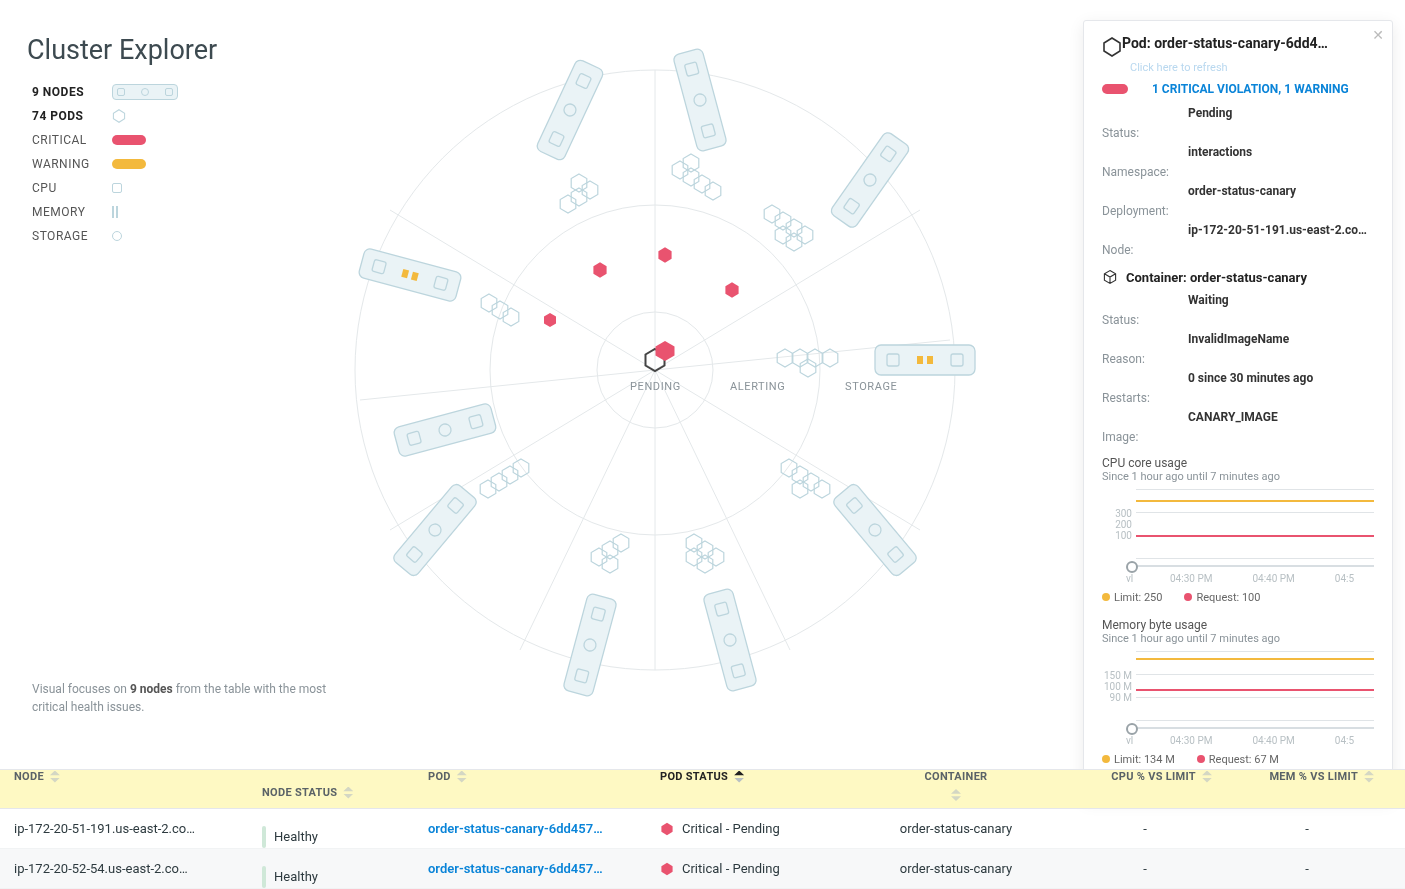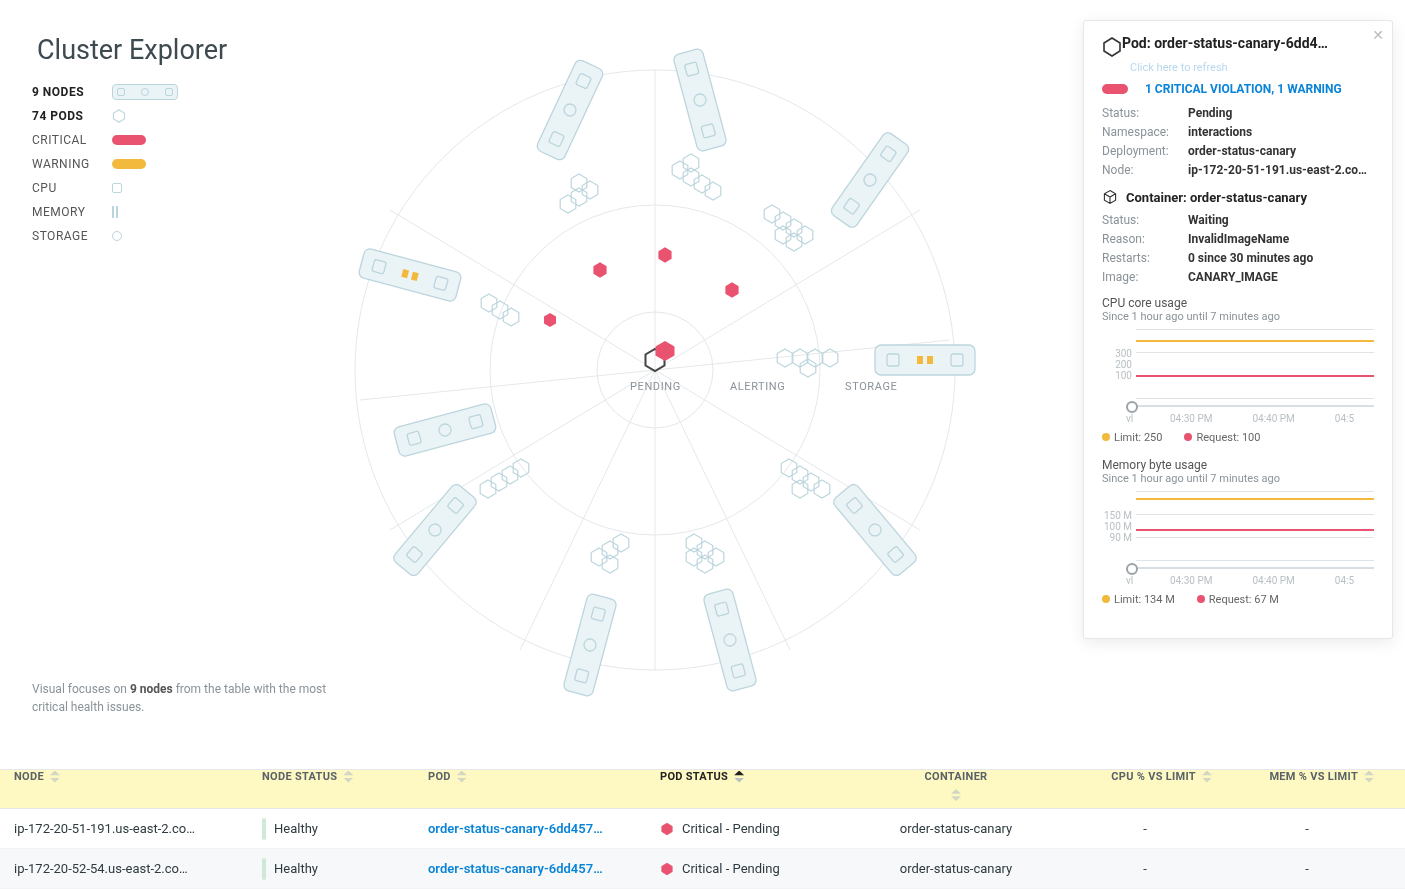--- a/index.html
+++ b/index.html
@@ -12,21 +12,21 @@
     --warn:#f3b93d;
     --soft:#bcd5dd;
     --soft-fill:#eaf3f6;
     --chart-grid:#e0e4e7;
   }
   *{box-sizing:border-box;font-family:-apple-system,BlinkMacSystemFont,"Segoe UI",Roboto,Helvetica,Arial,sans-serif;}
   html,body{margin:0;padding:0;width:1405px;height:889px;background:#fff;color:var(--text);}
 
   
   .page{position:relative;width:100%;height:100%;}
-  .title{position:absolute;left:37px;top:34px;font-size:27px;font-weight:400;color:#3d4a50;}
+  .title{position:absolute;left:27px;top:34px;font-size:27px;font-weight:400;color:#3d4a50;}
   .legend{position:absolute;left:32px;top:80px;font-size:12px;}
   .legend-row{display:flex;align-items:center;height:24px;gap:14px;}
   .legend-label{width:66px;letter-spacing:.5px;color:#555;}
   .legend-row.strong .legend-label{font-weight:700;color:#222;}
   .legend-swatch{display:flex;align-items:center;}
   .pill{display:inline-block;height:10px;border-radius:5px;}
   .pill.crit{width:34px;background:var(--crit);}
   .pill.warn{width:34px;background:var(--warn);}
   .node-sw{width:66px;height:16px;border:1px solid var(--soft);border-radius:4px;background:var(--soft-fill);display:flex;align-items:center;justify-content:space-between;padding:0 4px;}
   .node-sw span{width:8px;height:8px;border:1px solid var(--soft);border-radius:2px;}
@@ -41,25 +41,25 @@
   .footer-note{position:absolute;left:32px;top:680px;font-size:12px;color:var(--text-muted);max-width:300px;line-height:1.5;}
   .footer-note b{color:#555;}
 
   
   .panel{position:absolute;right:12px;top:20px;width:310px;background:#fff;border:1px solid var(--border);border-radius:3px;box-shadow:0 4px 16px rgba(0,0,0,.08);padding:14px 18px 18px;}
   .panel .close{position:absolute;top:6px;right:8px;color:#bbb;font-size:14px;cursor:pointer;}
   .panel-h{display:flex;align-items:flex-start;}
   .panel-h .hex-icon{flex:0 0 auto;margin-top:2px;}
   .panel .pod-title{font-weight:700;font-size:14px;color:#222;}
   .refresh{font-size:11px;color:#b9d8ef;margin:4px 0 8px 28px;cursor:pointer;}
-  .viol-row{display:flex;align-items:center;gap:17px;margin:4px 0 10px;}
+  .viol-row{display:flex;align-items:center;gap:24px;margin:4px 0 10px;}
   .viol-pill{width:26px;height:10px;border-radius:5px;background:var(--crit);}
   .viol-text{color:var(--accent);font-weight:700;font-size:12px;}
   .kv{display:grid;grid-template-columns:86px 1fr;row-gap:5px;font-size:12px;margin-bottom:12px;}
-  .kv .k{color:var(--text-muted);}
+  .kv .k{color:var(--text-muted);margin-top:20px;}
   .kv .v{color:#333;white-space:nowrap;overflow:hidden;text-overflow:ellipsis;}
   .kv .v.bold{font-weight:700;}
   .sect-title{display:flex;align-items:center;gap:8px;font-weight:700;font-size:13px;margin:6px 0 8px;color:#222;}
   .cube-icon{width:16px;height:16px;}
   .chart-block{margin-bottom:14px;}
   .chart-label{font-size:12px;color:#555;margin-top:4px;}
   .chart-sub{font-size:11px;color:var(--text-muted);margin-bottom:6px;}
   .mini-chart{height:96px;position:relative;margin:6px 0 4px;}
   .mini-chart .ylabs{position:absolute;left:0;top:0;height:70px;display:flex;flex-direction:column;justify-content:center;font-size:10px;color:var(--text-faint);text-align:right;width:30px;}
   .mini-chart .plot{position:absolute;left:34px;right:0;top:0;height:70px;border-bottom:1px solid var(--chart-grid);}
@@ -77,21 +77,21 @@
   .dot{width:8px;height:8px;border-radius:50%;display:inline-block;margin-right:4px;}
   .dot.warn{background:var(--warn);}
   .dot.crit{background:var(--crit);}
 
   
   .tbl{position:absolute;left:0;right:0;bottom:0;}
   .th-row{display:flex;background:#fef9c3;border-top:1px solid var(--border);border-bottom:1px solid var(--border);height:40px;align-items:flex-start;font-size:11px;font-weight:700;color:#5a6267;letter-spacing:.3px;}
   .th,.td{padding:0 14px;display:flex;align-items:center;gap:6px;overflow:hidden;white-space:nowrap;text-overflow:ellipsis;}
   .row{display:flex;height:40px;align-items:center;font-size:13px;border-bottom:1px solid #f1f3f4;}
   .c-node{width:248px;}
-  .c-nodestatus{width:166px;}
+  .c-nodestatus{width:166px;margin-top:16px;}
   .c-pod{width:232px;}
   .c-podstatus{width:202px;}
   .c-container{width:216px;flex-direction:column;}
   .c-cpu{width:162px;}
   .c-mem{width:162px;}
   .sort{width:10px;height:12px;display:inline-block;background:linear-gradient(#b8c0c4 40%,transparent 40%,transparent 60%,#b8c0c4 60%);clip-path:polygon(50% 0,100% 40%,0 40%,0 60%,100% 60%,50% 100%,0 60%,0 40%);opacity:.6;}
   .th.sorted{color:#222;}
   .th.sorted .sort{opacity:1;background:linear-gradient(#222 40%,transparent 40%,transparent 60%,#b8c0c4 60%);}
   .td-link{color:var(--accent);font-weight:600;}
   .status-healthy{display:flex;align-items:center;gap:8px;}

